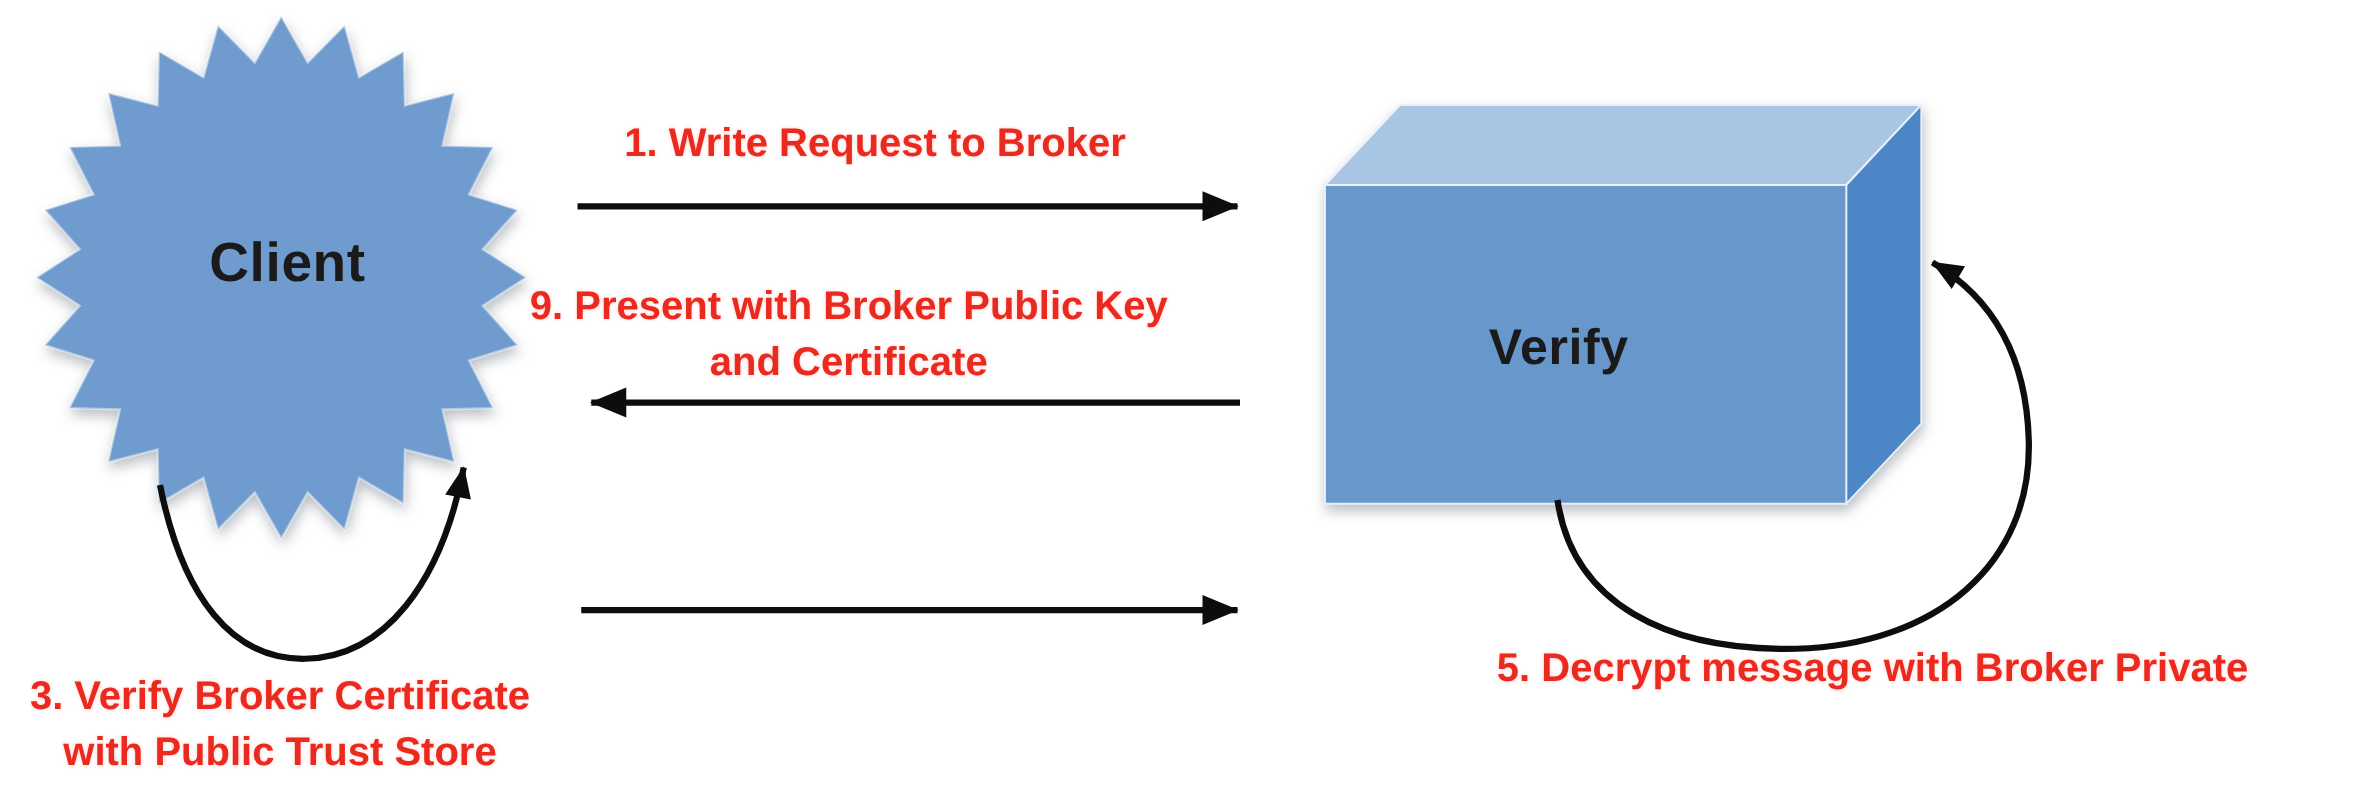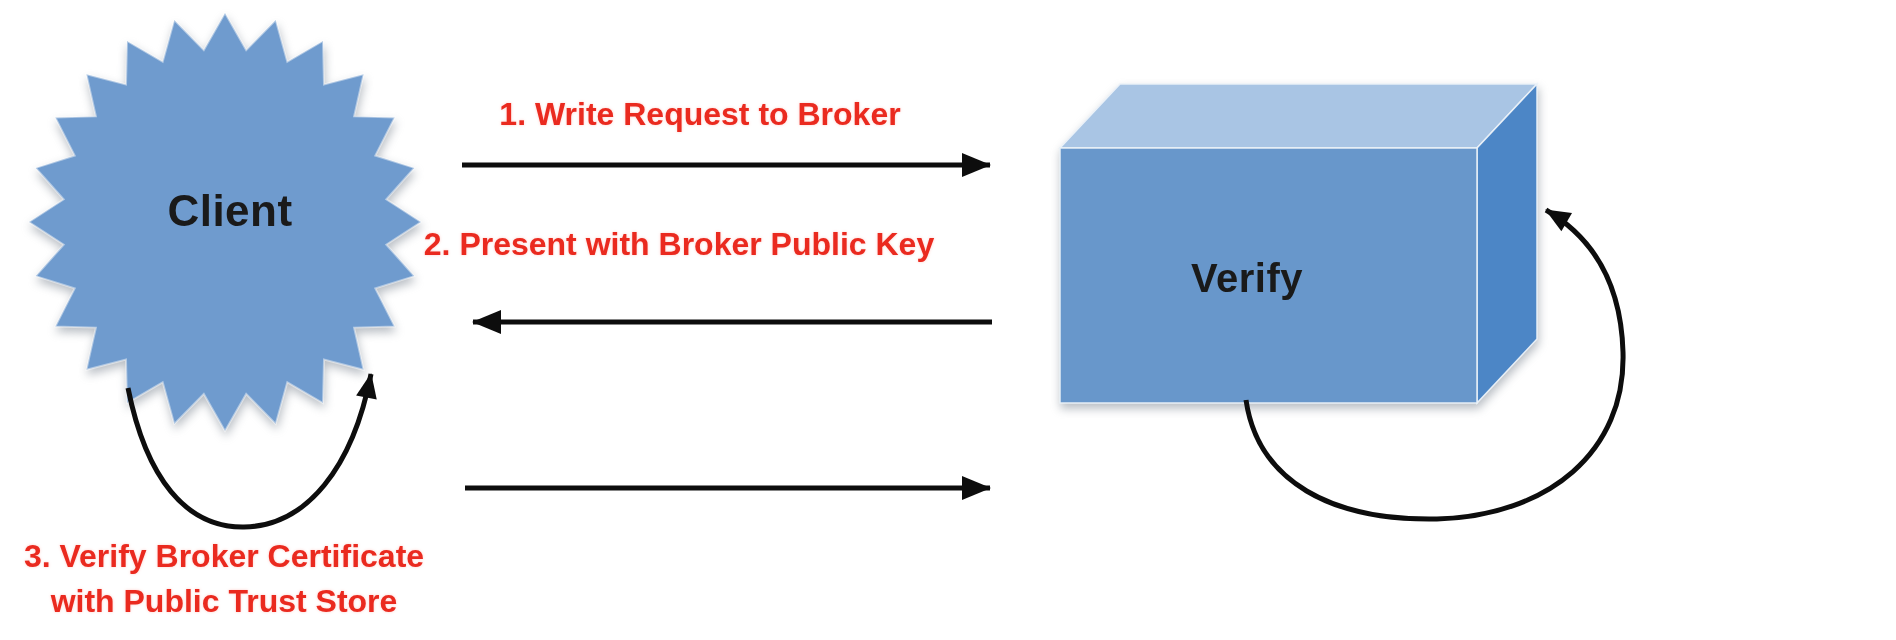--- a/index.html
+++ b/index.html
@@ -63,25 +63,27 @@
   </svg>
 
   <div class="lbl node" style="left:230px;top:186px;font-size:44px;">Client</div>
   <div class="lbl node" style="left:1247px;top:256px;font-size:40px;">Verify</div>
 
   <div class="lbl step" style="left:700px;top:92px;">
     <div>1. Write Request to Broker</div>
   </div>
 
   <div class="lbl step" style="left:679px;top:222px;">
-    <div>2. Present with Broker Public Key</div>
+    <div>9. Present with Broker Public Key</div>
+    <div>and Certificate</div>
   </div>
 
 
   <div class="lbl step" style="left:224px;top:534px;">
     <div>3. Verify Broker Certificate</div>
     <div>with Public Trust Store</div>
   </div>
 
   <div class="lbl step" style="left:1498px;top:512px;">
+    <div>5. Decrypt message with Broker Private</div>
   </div>
 
 </div>
 
 </body></html>

